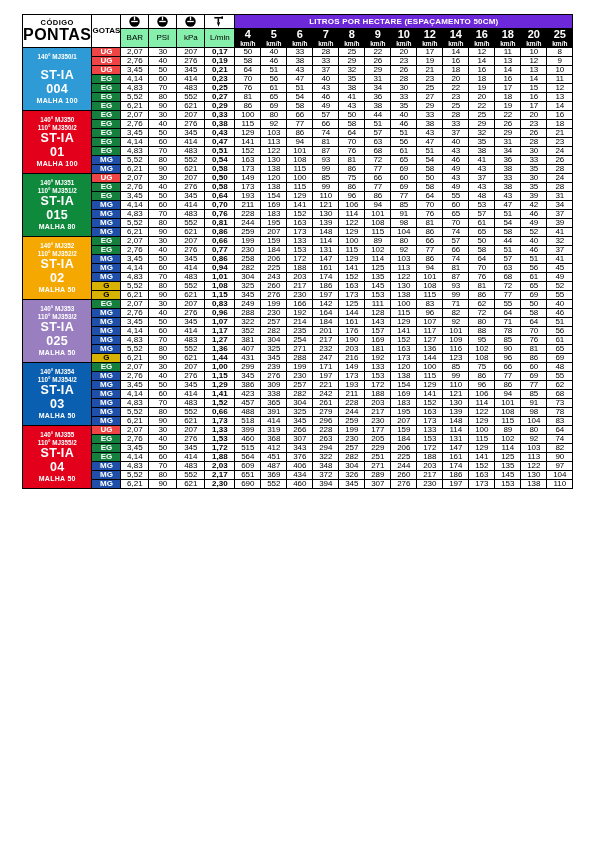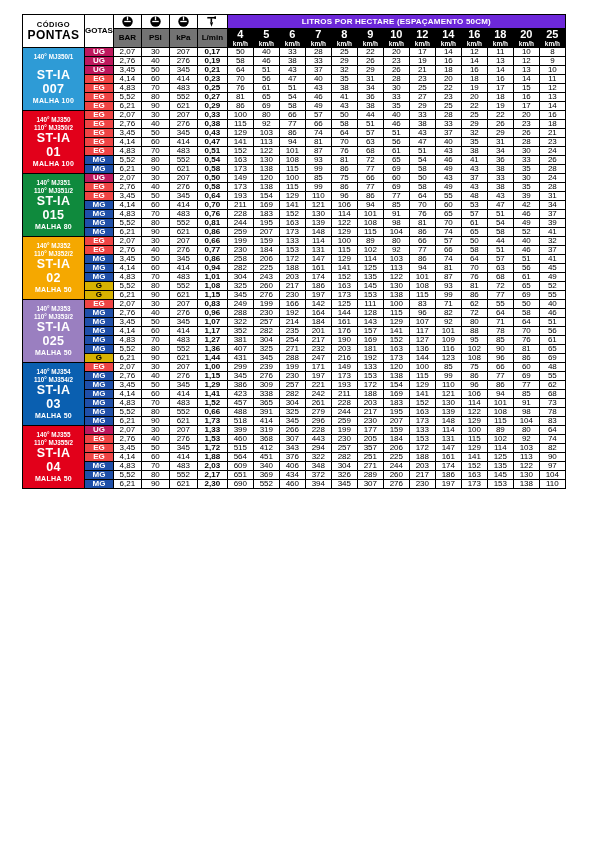--- a/index.html
+++ b/index.html
@@ -4,32 +4,32 @@
 <style>
   html,body{margin:0;padding:0;background:#ffffff;}
   body{width:602px;height:860px;font-family:"Liberation Sans", sans-serif;-webkit-font-smoothing:none;}
   #sheet{position:relative;width:602px;height:748px;}
   table.main{border-collapse:collapse;table-layout:fixed;position:absolute;left:22px;top:14px;}
   table.main td, table.main th{border:1px solid #000;padding:0;margin:0;text-align:center;vertical-align:middle;font-size:8px;line-height:1;}
   .hdr-lph{background:#6d28d9;color:#fff;font-weight:bold;font-size:9.5px;letter-spacing:.2px;}
   .spd{background:#000;color:#fff;font-weight:bold;}
   .spd .n{font-size:11px;display:block;line-height:11px;}
   .spd .u{font-size:6.5px;display:block;line-height:7px;}
-  .unit-cell{background:#737373;color:#000;font-weight:bold;font-size:7px;}
+  .unit-cell{background:#86efac;color:#000;font-weight:normal;font-size:7px;}
   .codbox{background:#fff;color:#000;font-weight:bold;}
   .codbox .l1{font-size:7.5px;display:block;letter-spacing:.5px;}
-  .codbox .l2{font-size:12px;display:block;letter-spacing:.5px;}
+  .codbox .l2{font-size:16px;display:block;letter-spacing:.5px;}
   .gotas-hdr{background:#fff;color:#000;font-weight:bold;font-size:6.5px;}
   .icon-cell{background:#fff;}
   .nozicon{display:block;margin:0 auto;}
   .val{background:#fff;color:#000;font-size:8.2px;}
   .lmin{font-weight:bold;font-size:8.2px;}
   .gotas{font-weight:bold;color:#fff;font-size:7.5px;}
-  .g-ug{background:#be185d;}
-  .g-eg{background:#ef4444;}
+  .g-ug{background:#ef4444;}
+  .g-eg{background:#15803d;}
   .g-mg{background:#1f4fa8;}
   .g-g{background:#d7b200;color:#000;}
   .leftcell{color:#fff;font-weight:bold;padding:0 2px;}
   .leftcell .ref{font-size:6.3px;display:block;line-height:7.4px;}
   .leftcell .big{font-size:12.5px;display:block;line-height:14px;letter-spacing:.3px;}
   .leftcell .malha{font-size:7px;display:block;line-height:9px;letter-spacing:.3px;}
   .c-005{background:#2e9bd6;}
   .c-01{background:#e2001a;}
   .c-015{background:#0f8a3d;}
   .c-02{background:#f5a800;}
@@ -158,21 +158,21 @@
           <td class="spd">
             <span class="n">25</span>
             <span class="u">km/h</span>
           </td>
         </tr>
         <tr class="rowsep">
           <td rowspan="7" class="leftcell c-005">
             <span class="ref">140° MJ350/1</span>
             <span class="ref">&nbsp;</span>
             <span class="big">ST-IA</span>
-            <span class="big">007</span>
+            <span class="big">004</span>
             <span class="malha">MALHA 100</span>
           </td>
           <td class="gotas g-ug">UG</td>
           <td class="val">2,07</td>
           <td class="val">30</td>
           <td class="val">207</td>
           <td class="val lmin">0,17</td>
           <td class="val">50</td>
           <td class="val">40</td>
           <td class="val">33</td>
@@ -1071,21 +1071,21 @@
         </tr>
         <tr>
           <td class="gotas g-eg">EG</td>
           <td class="val">2,76</td>
           <td class="val">40</td>
           <td class="val">276</td>
           <td class="val lmin">1,53</td>
           <td class="val">460</td>
           <td class="val">368</td>
           <td class="val">307</td>
-          <td class="val">443</td>
+          <td class="val">263</td>
           <td class="val">230</td>
           <td class="val">205</td>
           <td class="val">184</td>
           <td class="val">153</td>
           <td class="val">131</td>
           <td class="val">115</td>
           <td class="val">102</td>
           <td class="val">92</td>
           <td class="val">74</td>
         </tr>
@@ -1093,21 +1093,21 @@
           <td class="gotas g-eg">EG</td>
           <td class="val">3,45</td>
           <td class="val">50</td>
           <td class="val">345</td>
           <td class="val lmin">1,72</td>
           <td class="val">515</td>
           <td class="val">412</td>
           <td class="val">343</td>
           <td class="val">294</td>
           <td class="val">257</td>
-          <td class="val">357</td>
+          <td class="val">229</td>
           <td class="val">206</td>
           <td class="val">172</td>
           <td class="val">147</td>
           <td class="val">129</td>
           <td class="val">114</td>
           <td class="val">103</td>
           <td class="val">82</td>
         </tr>
         <tr>
           <td class="gotas g-eg">EG</td>
@@ -1129,21 +1129,21 @@
           <td class="val">113</td>
           <td class="val">90</td>
         </tr>
         <tr>
           <td class="gotas g-mg">MG</td>
           <td class="val">4,83</td>
           <td class="val">70</td>
           <td class="val">483</td>
           <td class="val lmin">2,03</td>
           <td class="val">609</td>
-          <td class="val">340</td>
+          <td class="val">487</td>
           <td class="val">406</td>
           <td class="val">348</td>
           <td class="val">304</td>
           <td class="val">271</td>
           <td class="val">244</td>
           <td class="val">203</td>
           <td class="val">174</td>
           <td class="val">152</td>
           <td class="val">135</td>
           <td class="val">122</td>

